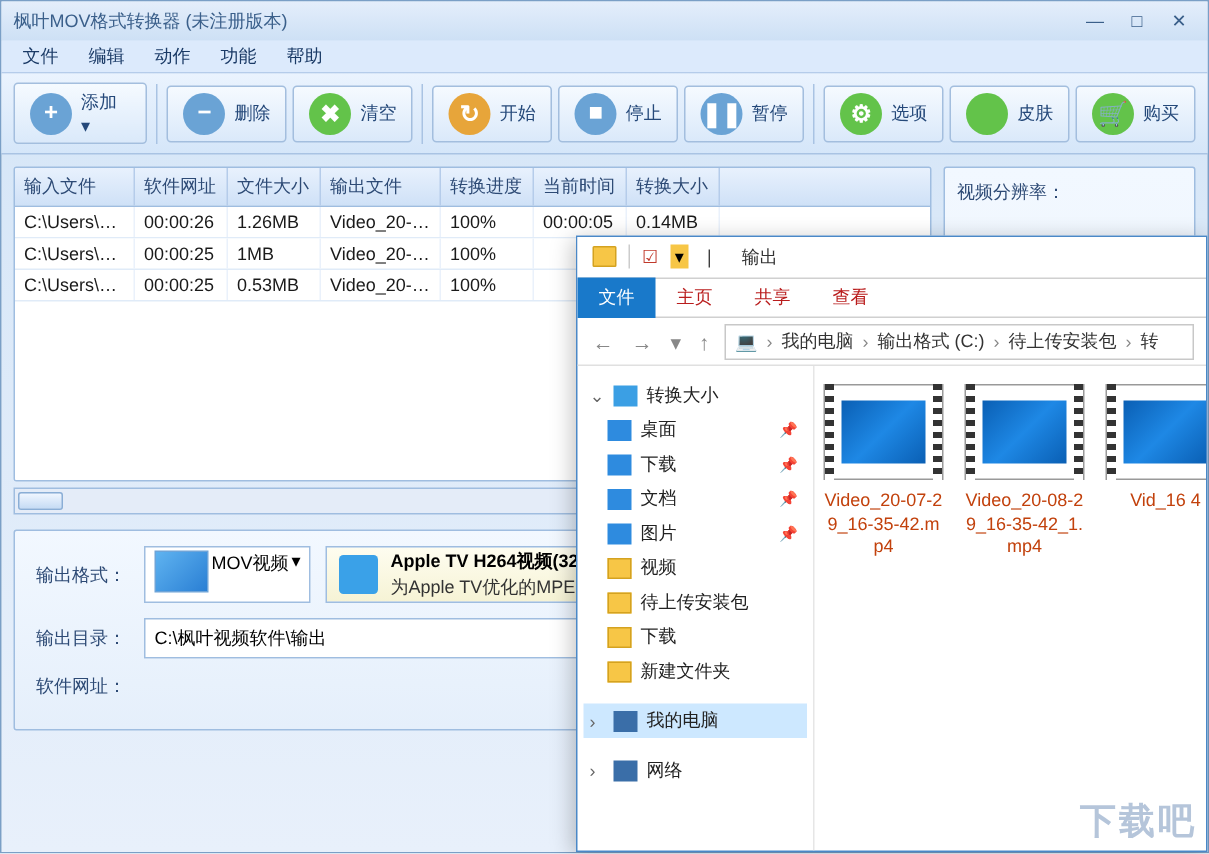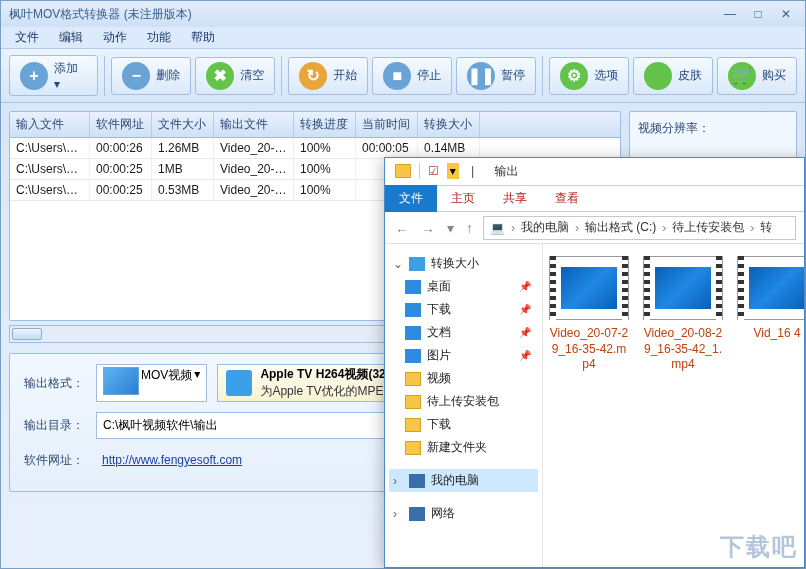--- a/index.html
+++ b/index.html
@@ -205,21 +205,20 @@
               <span>为Apple TV优化的MPEG-4</span>
             </div>
           </div>
         </div>
         <div class="orow">
           <div class="olabel">输出目录：</div>
           <div class="pathbox">C:\枫叶视频软件\输出</div>
         </div>
         <div class="orow">
           <div class="olabel">软件网址：</div>
-          <div class="linkbox"><a href="#">http://www.fengyesoft.com</a></div>
         </div>
       </div>
     </div>
 
     <div class="rightpane">
       <div class="panel" style="height:430px">
         <div class="rbody"><span>视频分辨率：</span></div>
       </div>
     </div>
   </div>

